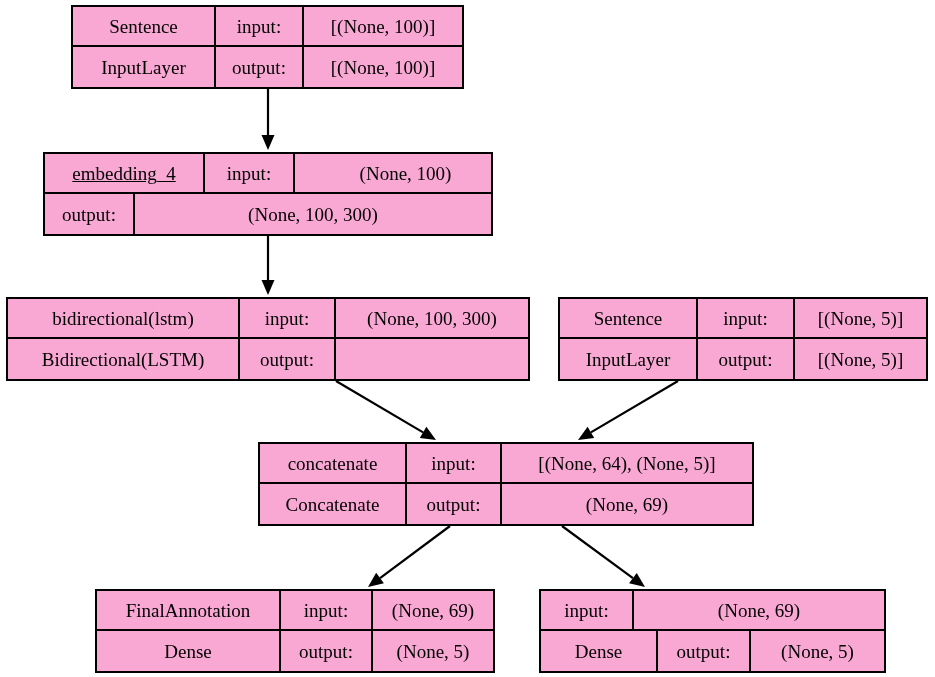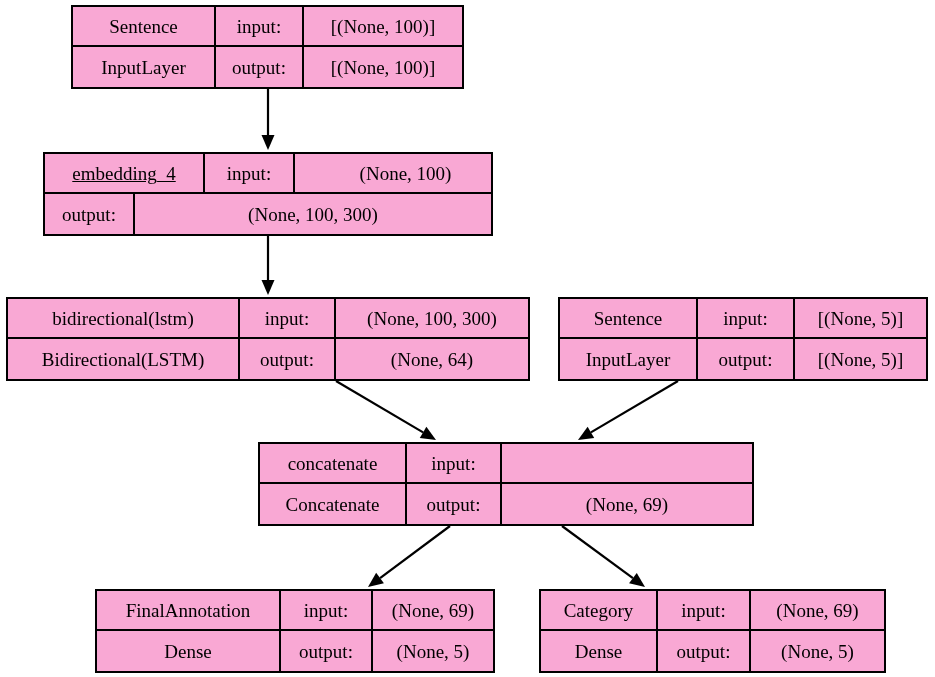--- a/index.html
+++ b/index.html
@@ -122,39 +122,39 @@
       </div>
       <div class="node" style="left: 6px; top: 297px; width: 524px; height: 84px;">
         <div class="node-row top">
           <div class="cell c-name" style="width: 232px; flex: 0 0 232px;">bidirectional(lstm)</div>
           <div class="cell c-io" style="width: 96px; flex: 0 0 96px;">input:</div>
           <div class="cell c-shape" style="flex: 1 1 auto;">(None, 100, 300)</div>
         </div>
         <div class="node-row bottom">
           <div class="cell c-name" style="width: 232px; flex: 0 0 232px;">Bidirectional(LSTM)</div>
           <div class="cell c-io" style="width: 96px; flex: 0 0 96px;">output:</div>
-          <div class="cell c-shape" style="flex: 1 1 auto;">(None, 64)</div>
         </div>
       </div>
       <div class="node" style="left: 558px; top: 297px; width: 370px; height: 84px;">
         <div class="node-row top">
           <div class="cell c-name" style="width: 138px; flex: 0 0 138px;">Sentence</div>
           <div class="cell c-io" style="width: 97px; flex: 0 0 97px;">input:</div>
           <div class="cell c-shape" style="flex: 1 1 auto;">[(None, 5)]</div>
         </div>
         <div class="node-row bottom">
           <div class="cell c-name" style="width: 138px; flex: 0 0 138px;">InputLayer</div>
           <div class="cell c-io" style="width: 97px; flex: 0 0 97px;">output:</div>
           <div class="cell c-shape" style="flex: 1 1 auto;">[(None, 5)]</div>
         </div>
       </div>
       <div class="node" style="left: 258px; top: 442px; width: 496px; height: 84px;">
         <div class="node-row top">
           <div class="cell c-name" style="width: 147px; flex: 0 0 147px;">concatenate</div>
           <div class="cell c-io" style="width: 95px; flex: 0 0 95px;">input:</div>
+          <div class="cell c-shape" style="flex: 1 1 auto;">[(None, 64), (None, 5)]</div>
         </div>
         <div class="node-row bottom">
           <div class="cell c-name" style="width: 147px; flex: 0 0 147px;">Concatenate</div>
           <div class="cell c-io" style="width: 95px; flex: 0 0 95px;">output:</div>
           <div class="cell c-shape" style="flex: 1 1 auto;">(None, 69)</div>
         </div>
       </div>
       <div class="node" style="left: 95px; top: 589px; width: 400px; height: 84px;">
         <div class="node-row top">
           <div class="cell c-name" style="width: 184px; flex: 0 0 184px;">FinalAnnotation</div>
@@ -162,21 +162,20 @@
           <div class="cell c-shape" style="flex: 1 1 auto;">(None, 69)</div>
         </div>
         <div class="node-row bottom">
           <div class="cell c-name" style="width: 184px; flex: 0 0 184px;">Dense</div>
           <div class="cell c-io" style="width: 92px; flex: 0 0 92px;">output:</div>
           <div class="cell c-shape" style="flex: 1 1 auto;">(None, 5)</div>
         </div>
       </div>
       <div class="node" style="left: 539px; top: 589px; width: 347px; height: 84px;">
         <div class="node-row top">
-          <div class="cell c-name" style="width: 117px; flex: 0 0 117px;">Category</div>
           <div class="cell c-io" style="width: 93px; flex: 0 0 93px;">input:</div>
           <div class="cell c-shape" style="flex: 1 1 auto;">(None, 69)</div>
         </div>
         <div class="node-row bottom">
           <div class="cell c-name" style="width: 117px; flex: 0 0 117px;">Dense</div>
           <div class="cell c-io" style="width: 93px; flex: 0 0 93px;">output:</div>
           <div class="cell c-shape" style="flex: 1 1 auto;">(None, 5)</div>
         </div>
       </div>
     </div>

